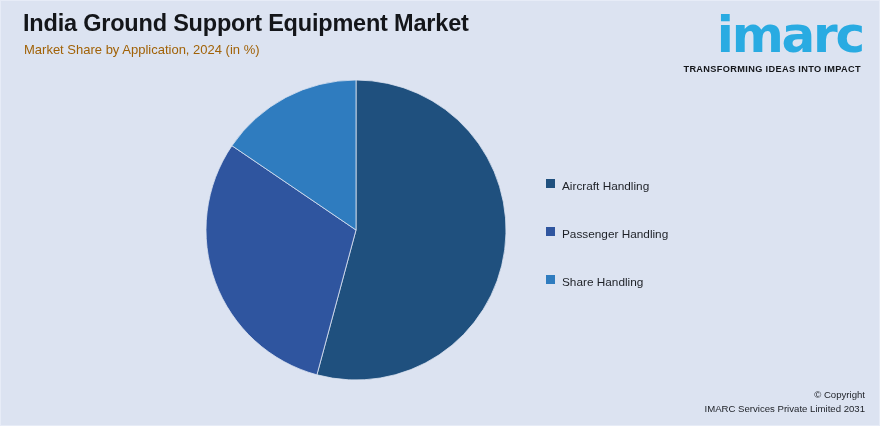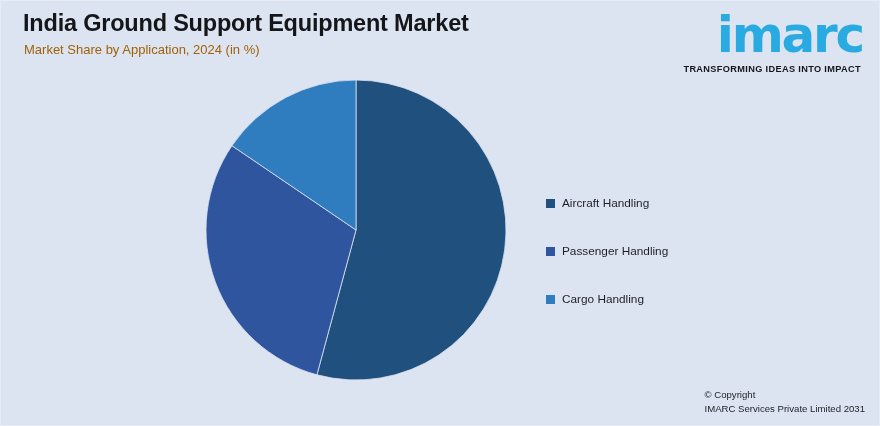--- a/index.html
+++ b/index.html
@@ -87,41 +87,40 @@
 
   
   #legend {
     position: absolute;
     left: 545px;
     top: 178px;
     width: 300px;
   }
   .legend-row {
     display: flex;
-    align-items: center;
     height: 48px;
   }
   .legend-swatch {
     width: 9px;
     height: 9px;
     flex: 0 0 auto;
     margin-right: 7px;
   }
   .legend-label {
     font-size: 11.8px;
     color: #1d2026;
     white-space: nowrap;
   }
 
   
   #footer {
     position: absolute;
     right: 14px;
     bottom: 9px;
-    text-align: left;
+    text-align: right;
   }
   .footer-line {
     font-size: 9.6px;
     color: #1d2026;
     line-height: 14px;
     white-space: nowrap;
   }
 </style>
 </head>
 <body>
@@ -150,21 +149,21 @@
     <div class="legend-row">
       <span class="legend-swatch" style="background: rgb(31, 80, 126);"></span>
       <span class="legend-label">Aircraft Handling</span>
     </div>
     <div class="legend-row">
       <span class="legend-swatch" style="background: rgb(47, 85, 159);"></span>
       <span class="legend-label">Passenger Handling</span>
     </div>
     <div class="legend-row">
       <span class="legend-swatch" style="background: rgb(47, 124, 191);"></span>
-      <span class="legend-label">Cargo Handling</span>
+      <span class="legend-label">Share Handling</span>
     </div>
   </div>
 
   <div id="footer">
     <div class="footer-line">© Copyright</div>
     <div class="footer-line">IMARC Services Private Limited 2031</div>
   </div>
 
 </div>
 

